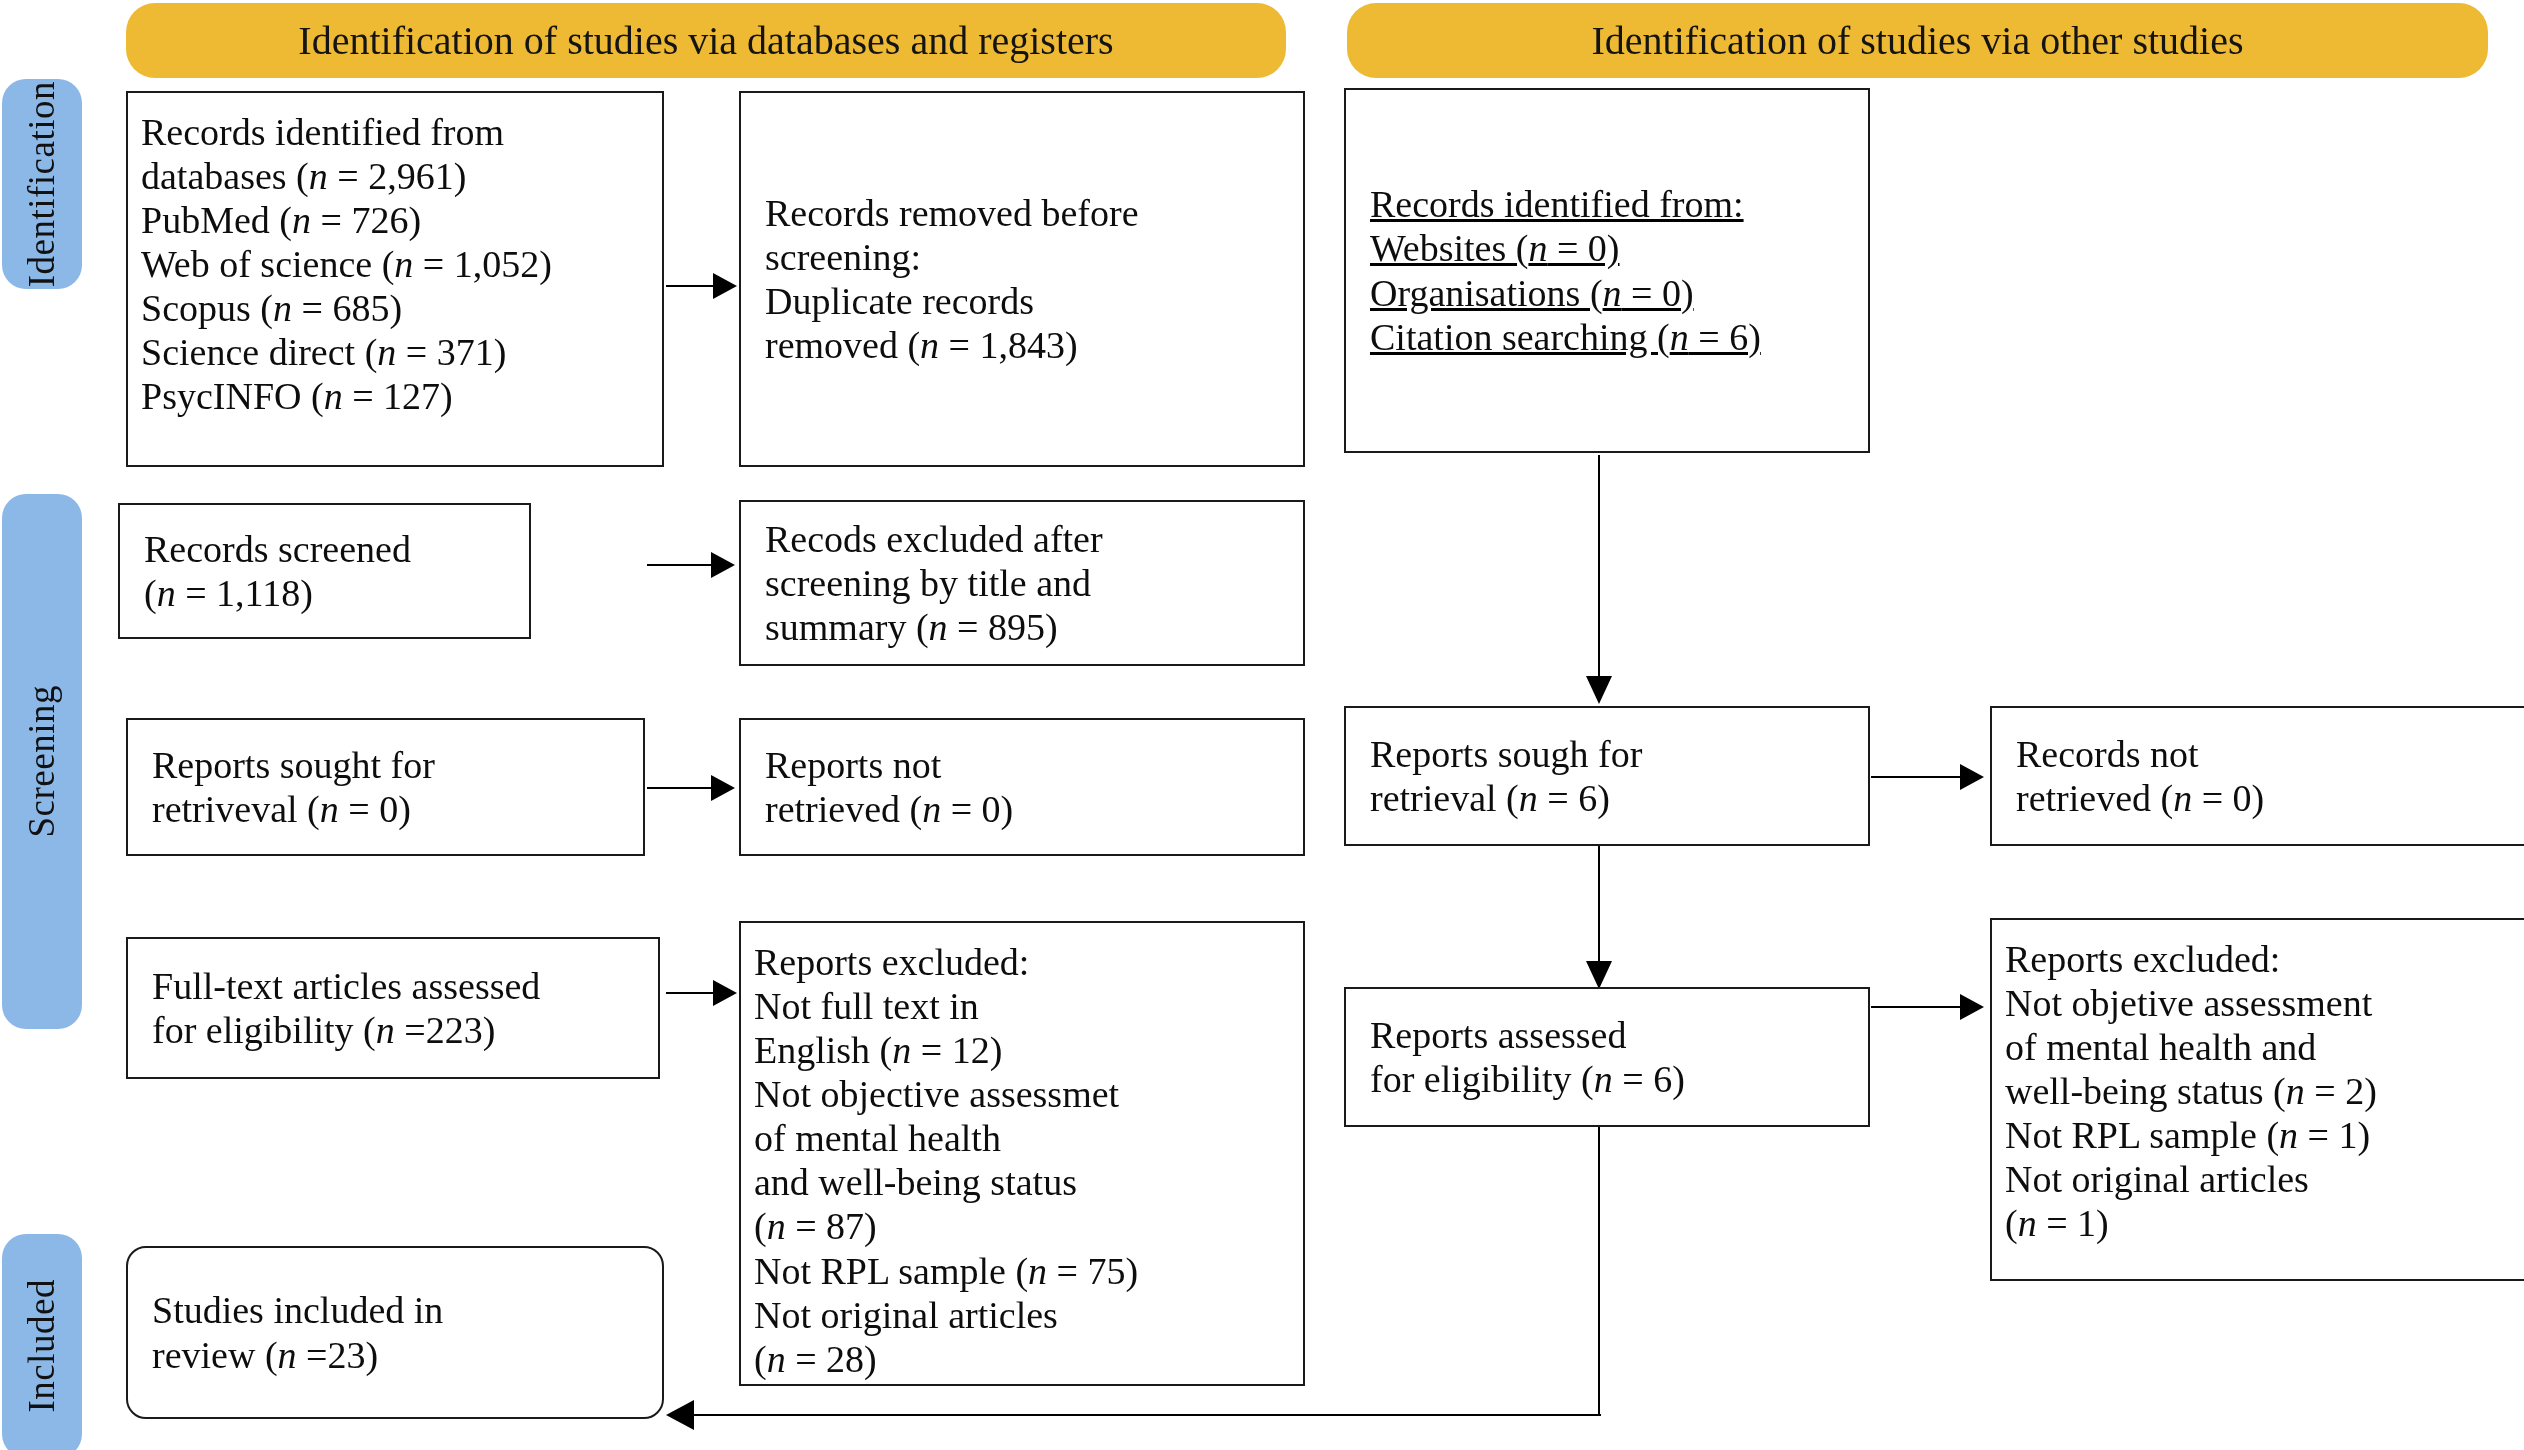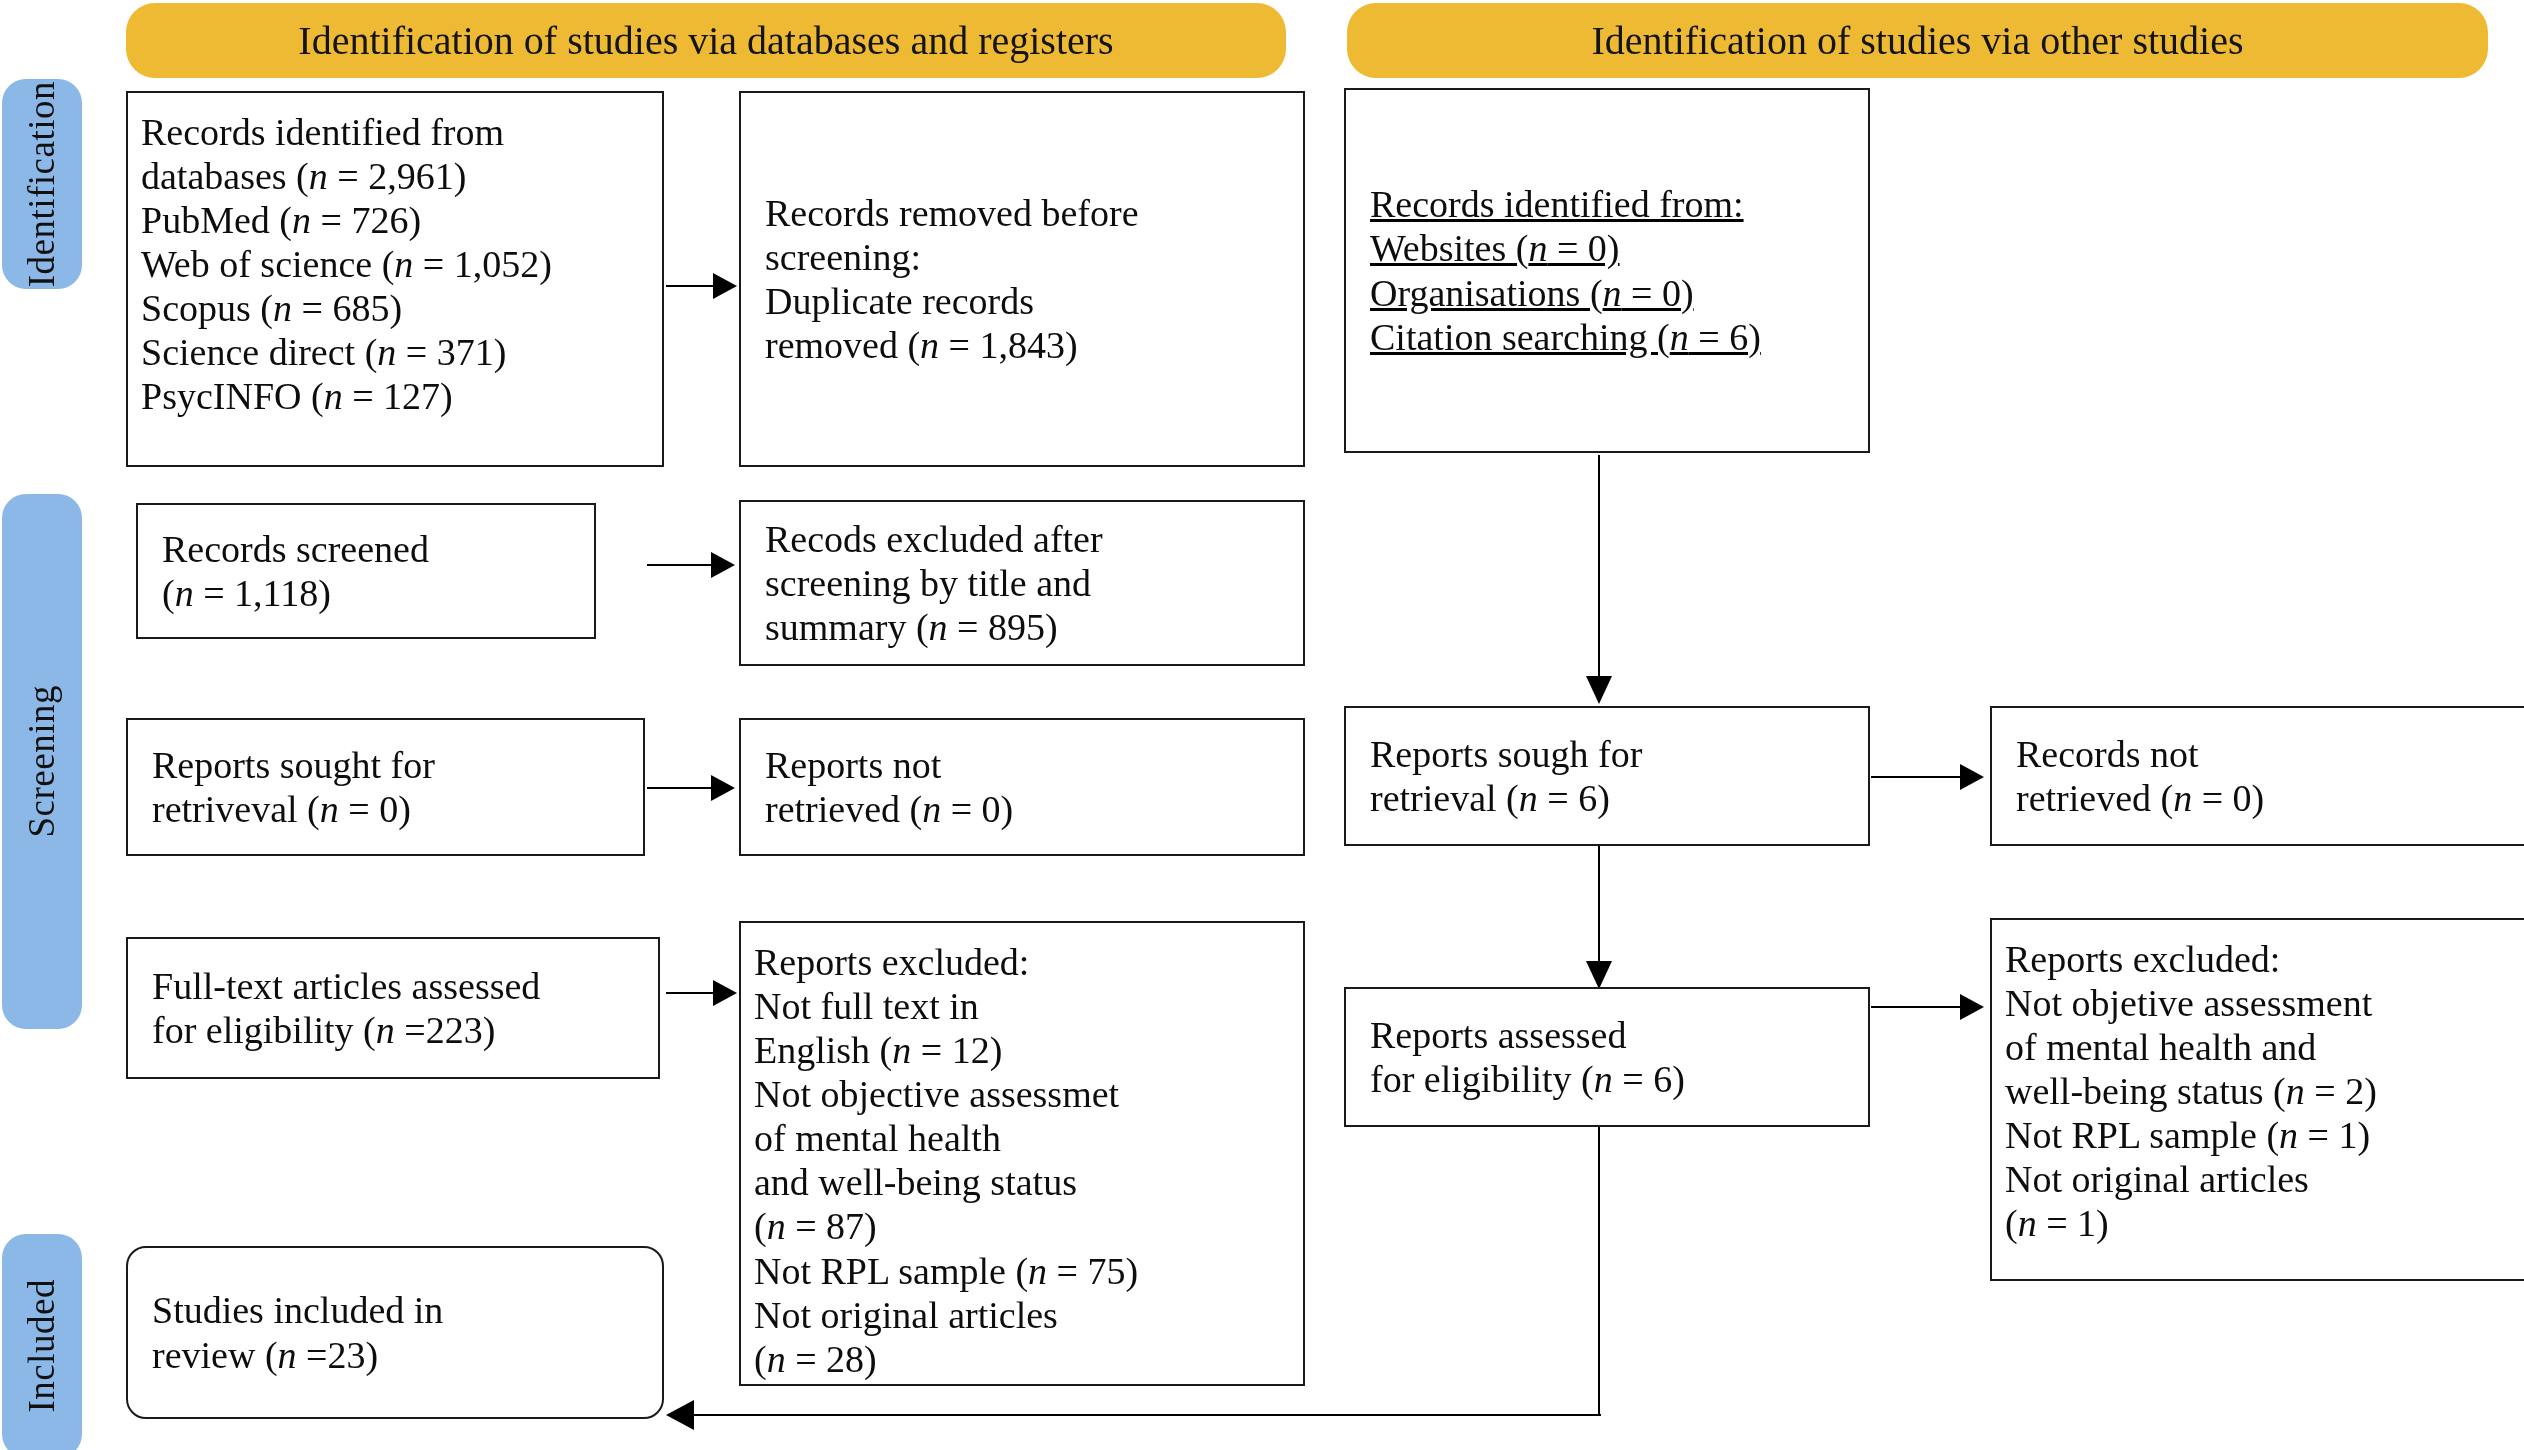--- a/index.html
+++ b/index.html
@@ -155,21 +155,21 @@
    Organisations (<i class="nvar">n</i> = 0)
    Citation searching (<i class="nvar">n</i> = 6)</span>
   </div>
 
   <div class="hline" style="left:666px; top:285px; width:51px;"></div>
   <div class="arrow-right" style="left:713px; top:273px;"></div>
 
   <div class="vline" style="left:1598px; top:455px; height:224px;"></div>
   <div class="arrow-down" style="left:1586px; top:676px;"></div>
 
-  <div class="fbox" style="left:136px; top:503px; width:460px; height:136px;">
+  <div class="fbox" style="left:118px; top:503px; width:413px; height:136px;">
     <span class="ftext">Records screened
 (<i class="nvar">n</i> = 1,118)</span>
   </div>
 
   <div class="fbox" style="left:739px; top:500px; width:566px; height:166px;">
     <span class="ftext">Recods excluded after
 screening by title and
 summary (<i class="nvar">n</i> = 895)</span>
   </div>
 

